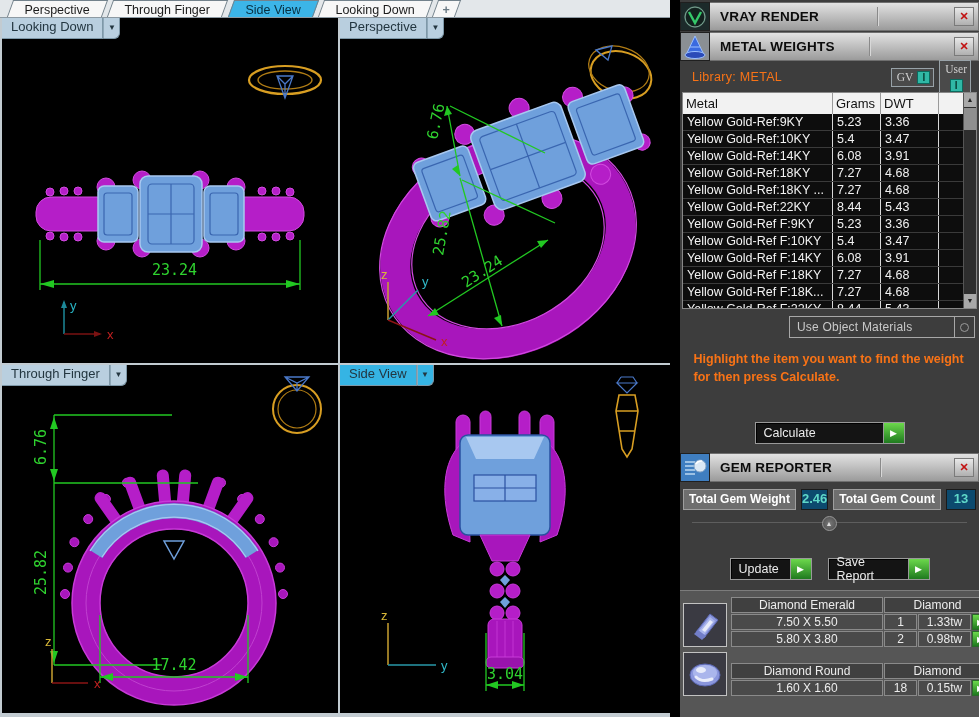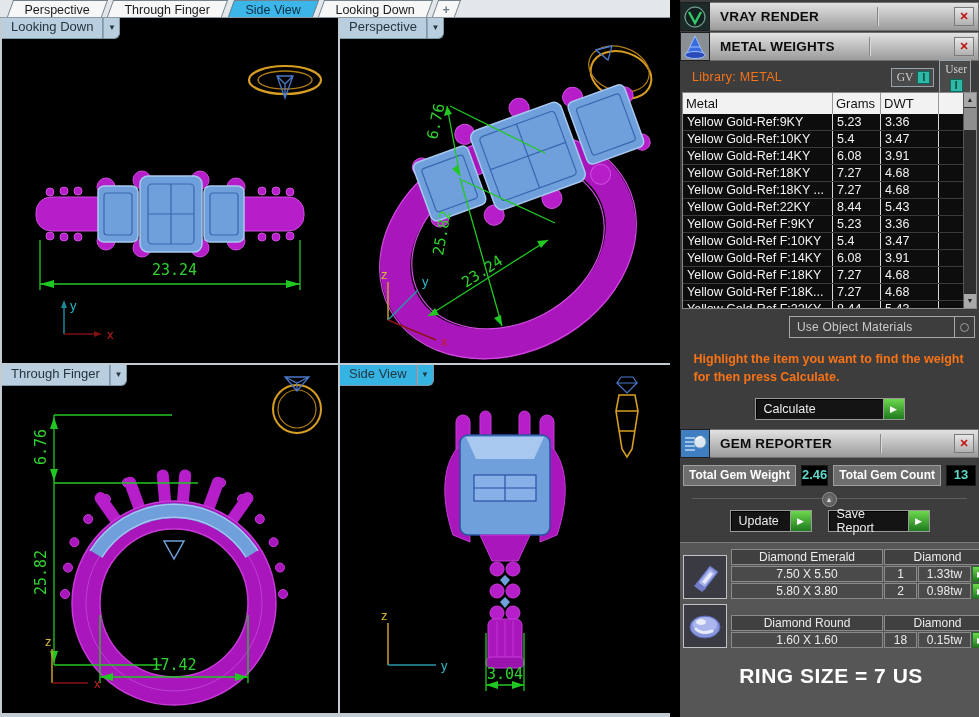--- a/index.html
+++ b/index.html
@@ -91,33 +91,33 @@
     padding-left:7px; letter-spacing:.2px; }
   .uom .uradio { width:20px; border-left:1px solid #a8a8a8; display:flex;
     align-items:center; justify-content:center; }
   .uom .circle { width:9px; height:9px; border:1.5px solid #9a9a9a; border-radius:50%; }
 
   .instruction { margin:12px auto 12px; width:272px; text-align:left; color:#f97316;
     font-weight:bold; font-size:12.5px; line-height:1.45; }
 
   .btnline { display:flex; justify-content:center; margin-top:10px; }
   .cmd { display:flex; height:22px; border:1px solid #999; background:#141414;
-    box-shadow:inset 1px 1px 0 #000; }
+    box-shadow:inset 1px 1px 0 #000;margin-top:24px; }
   .cmd .clabel { color:#ececec; font-size:12.5px; display:flex; align-items:center;
     padding:0 8px; }
   .cmd .go { width:21px; flex:none; background:linear-gradient(#6cd84c,#1f7a1f);
     border-left:1px solid #999; color:#fff; font-size:9px; display:flex;
     align-items:center; justify-content:center; }
   .calc { width:150px; } .calc .clabel { flex:1; }
 
   
   .totals { display:flex; gap:5px; margin:7px 3px 0; }
   .tot-label { background:#6e6e6e; border:1px solid #9e9e9e; color:#fff; font-weight:bold;
     font-size:12px; padding:2px 5px 3px; white-space:nowrap; }
-  .tot-val { background:#000000; border:1px solid #1a1a1a; color:#5fd8c8; font-weight:bold;
+  .tot-val { background:#0c4a6e; border:1px solid #1a1a1a; color:#5fd8c8; font-weight:bold;
     font-size:13px; text-align:center; padding:1px 0 2px; }
   .tv-w { width:40px; } .tv-c { width:46px; }
 
   .divider { position:relative; height:14px; margin:6px 12px 2px; }
   .divider .line { position:absolute; left:0; right:0; top:6px; height:1px;
     background:#1c1c1c; border-bottom:1px solid #5e5e5e; }
   .divider .knob { position:absolute; left:50%; top:0; width:15px; height:15px;
     margin-left:-8px; border-radius:50%; background:radial-gradient(#7a7a7a,#4a4a4a);
     border:1px solid #9a9a9a; color:#ddd; font-size:7px; text-align:center; line-height:14px; }
 

